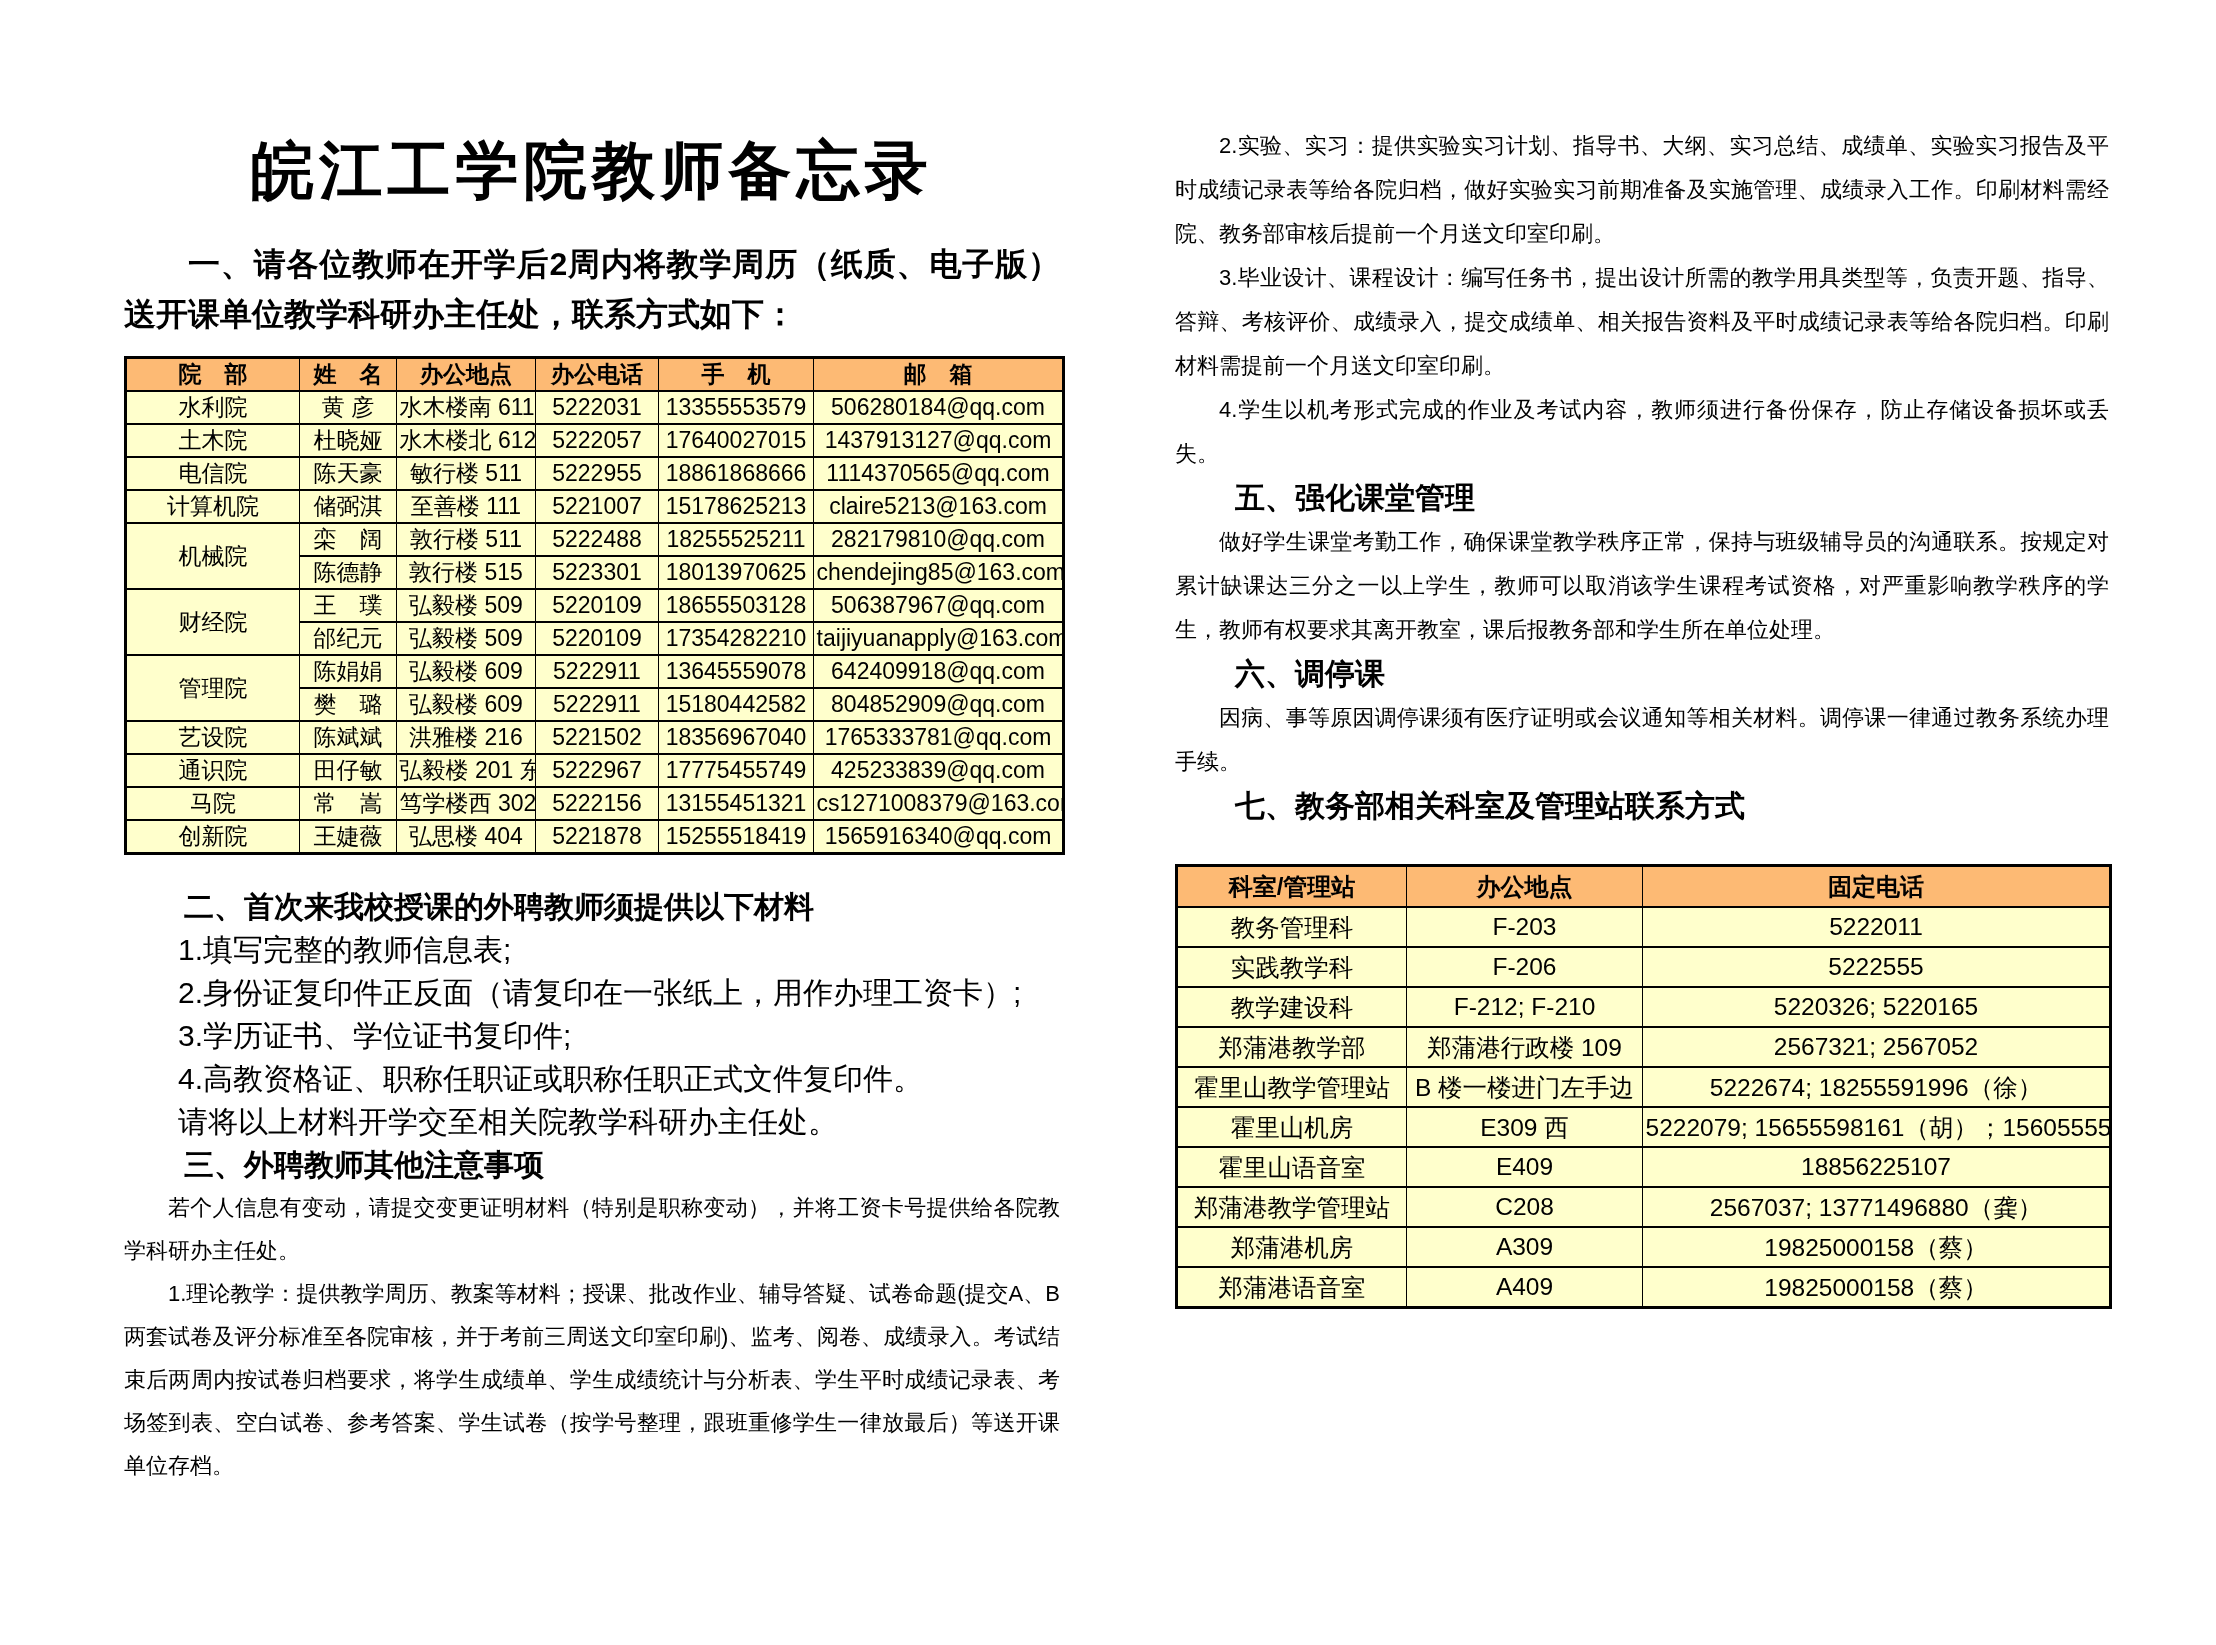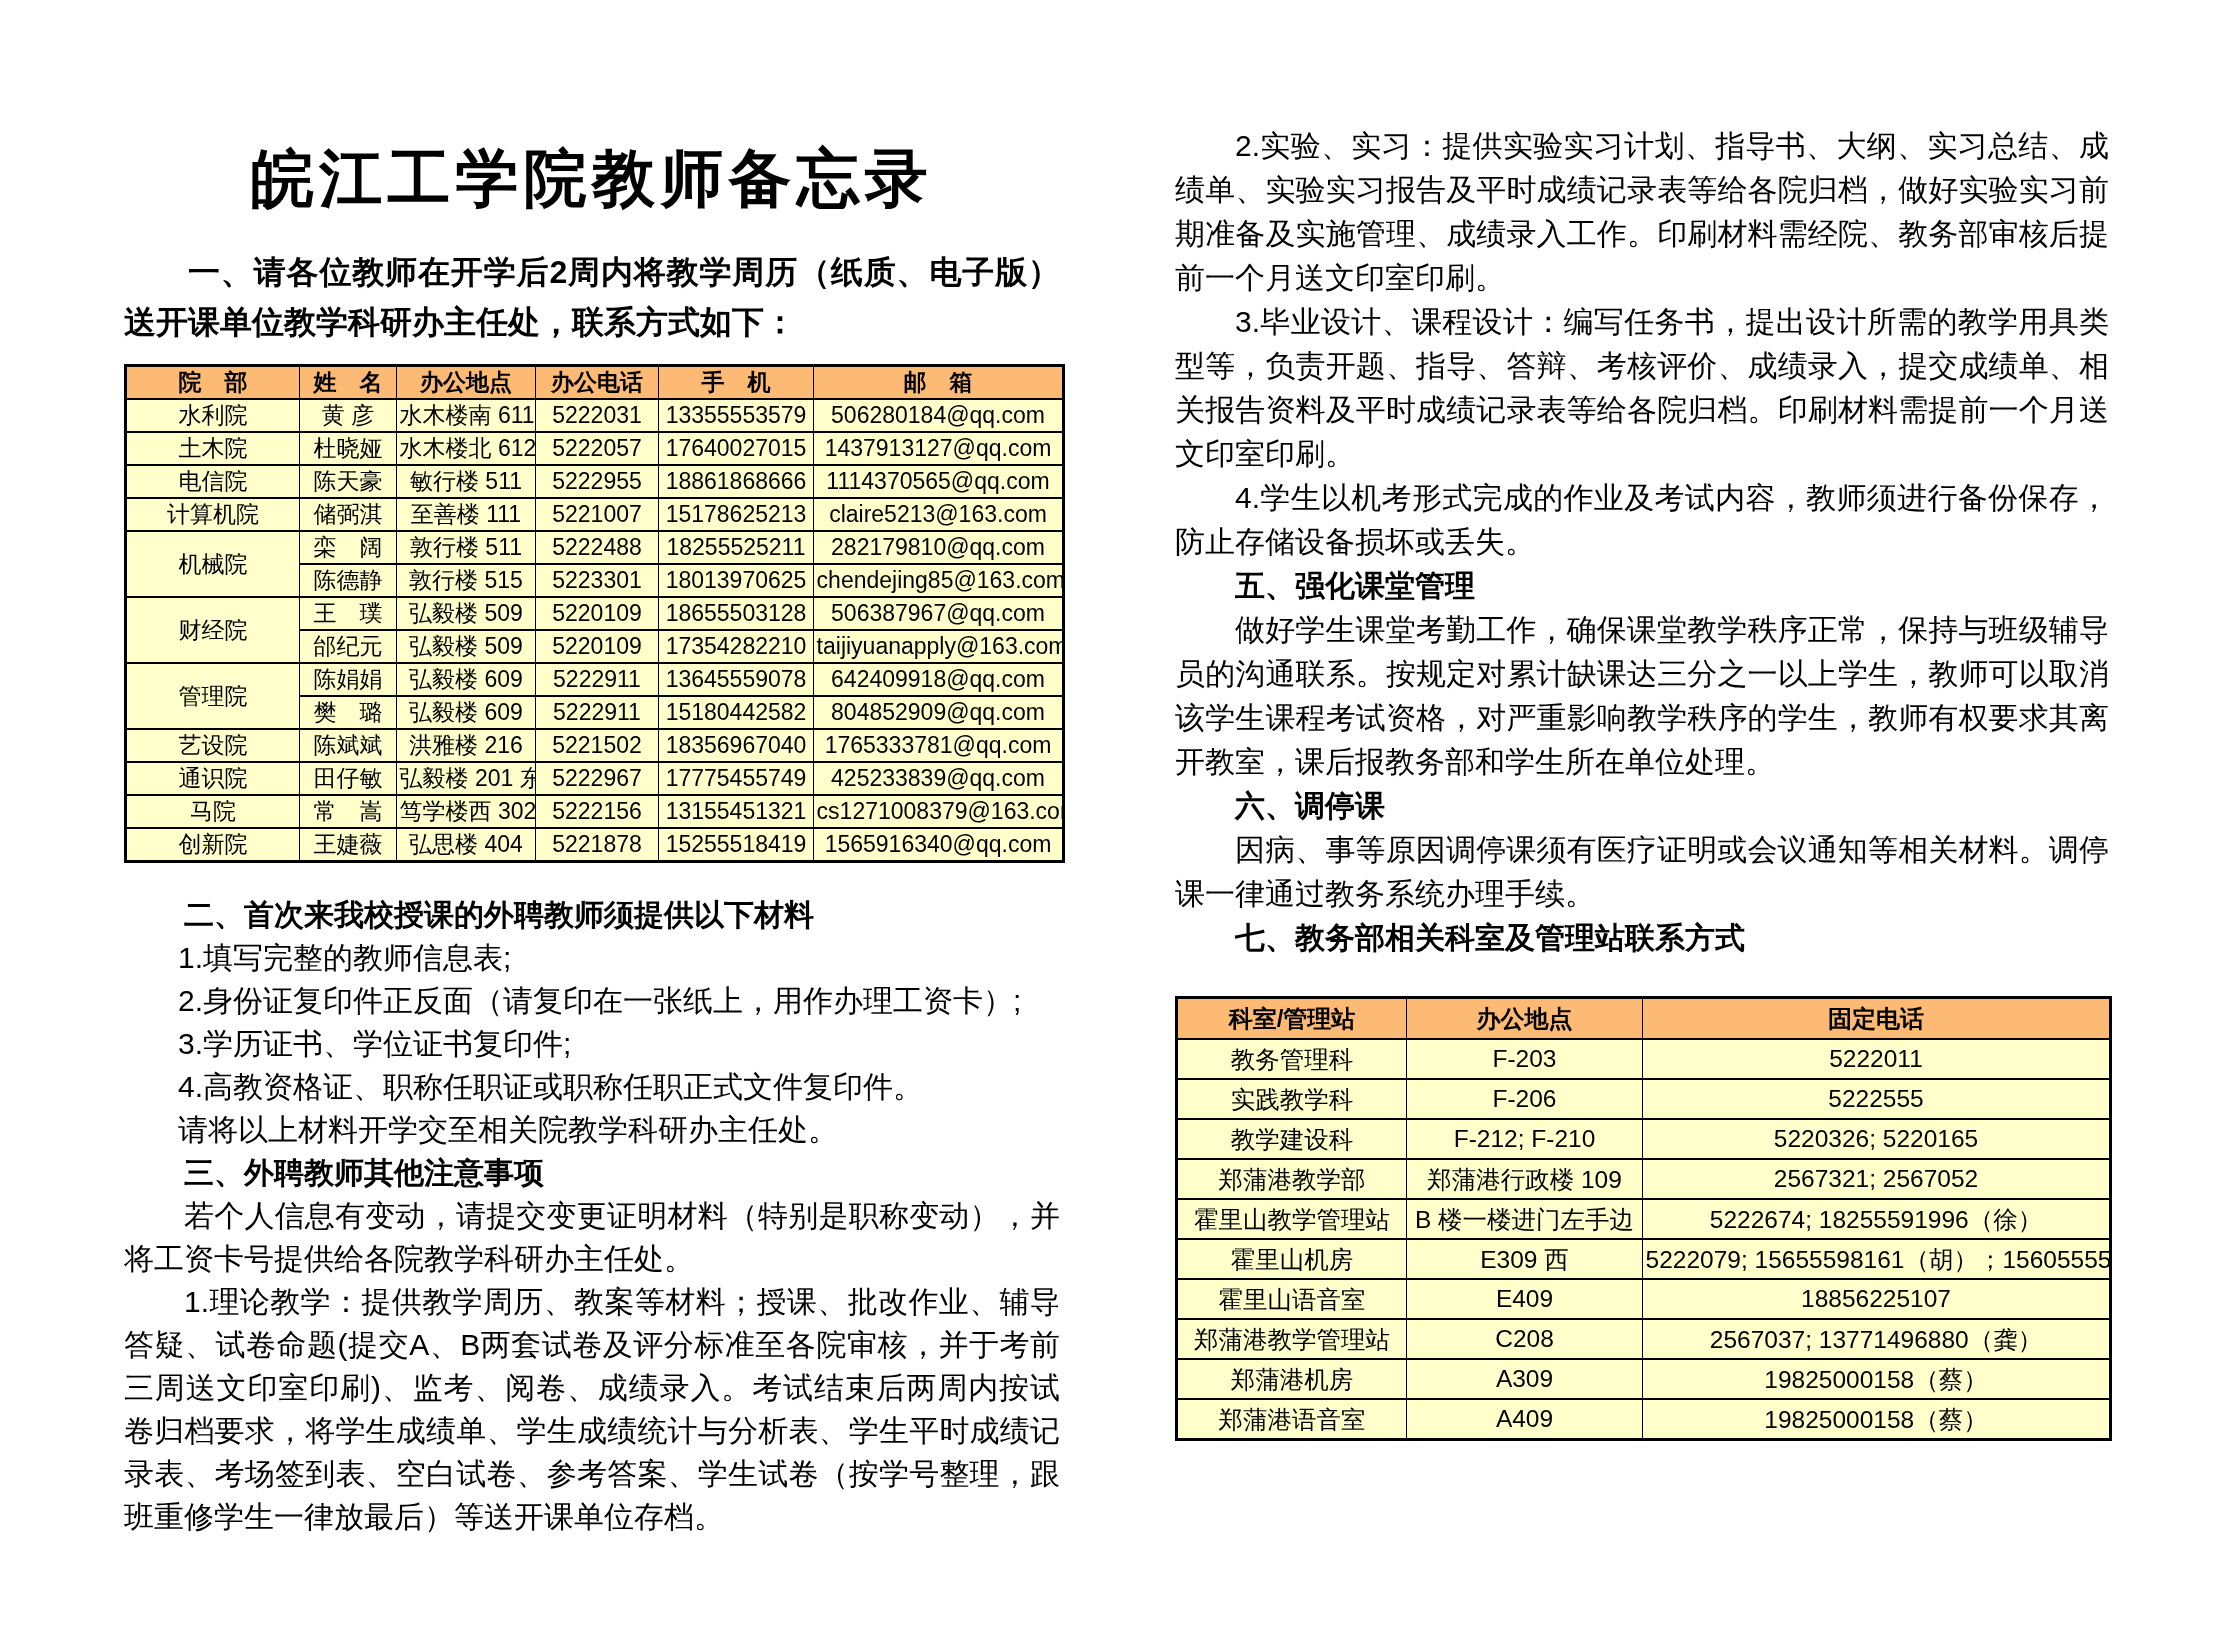--- a/index.html
+++ b/index.html
@@ -1,35 +1,35 @@
 <!DOCTYPE html>
 <html style="font-size:10.3px"><head>
 <meta charset="utf-8">
 <style>
   html,body { margin:0; padding:0; background:#ffffff; }
   .page {
     position:relative; width:2216px; height:1645px; background:#ffffff;
     font-family:"Liberation Sans", sans-serif; color:#000; overflow:hidden;
   }
-  .col-left  { position:absolute; left:124px;  top:97px; width:936px; }
+  .col-left  { position:absolute; left:124px;  top:89px; width:936px; }
   .col-right { position:absolute; left:1175px; top:124px; width:934px; }
 
   h1.title {
     margin:46px 0 34px 0; font-size:63px; line-height:70px; font-weight:bold;
     text-align:center; letter-spacing:5.2px; white-space:nowrap;
   }
   p { margin:0; }
   .intro {
     font-size:32px; line-height:50px; font-weight:bold;
     text-align:justify; text-indent:2em; margin-bottom:17px;
   }
   .textblock { margin-top:30px; }
   .h    { font-size:30px; line-height:43px; font-weight:bold; text-indent:2em; }
   .item { font-size:30px; line-height:43px; text-indent:1.8em; }
-  .body { font-size:30px; line-height:43px; text-align:justify; text-indent:2em; }
+  .body { font-size:22px; line-height:43px; text-align:justify; text-indent:2em; }
   .col-right .h, .col-right .body { line-height:44px; }
 
   table { border-collapse:collapse; table-layout:fixed; }
   table.t1 { width:936px; border:3.2px solid #000; }
   table.t2 { width:934px; border:3.2px solid #000; margin-top:36px; }
   th, td {
     border-left:1.3px solid #000; border-right:1.3px solid #000;
     border-top:2.6px solid #000;  border-bottom:2.6px solid #000;
     text-align:center; vertical-align:middle; padding:0 2.6px;
     overflow:hidden; white-space:nowrap;

